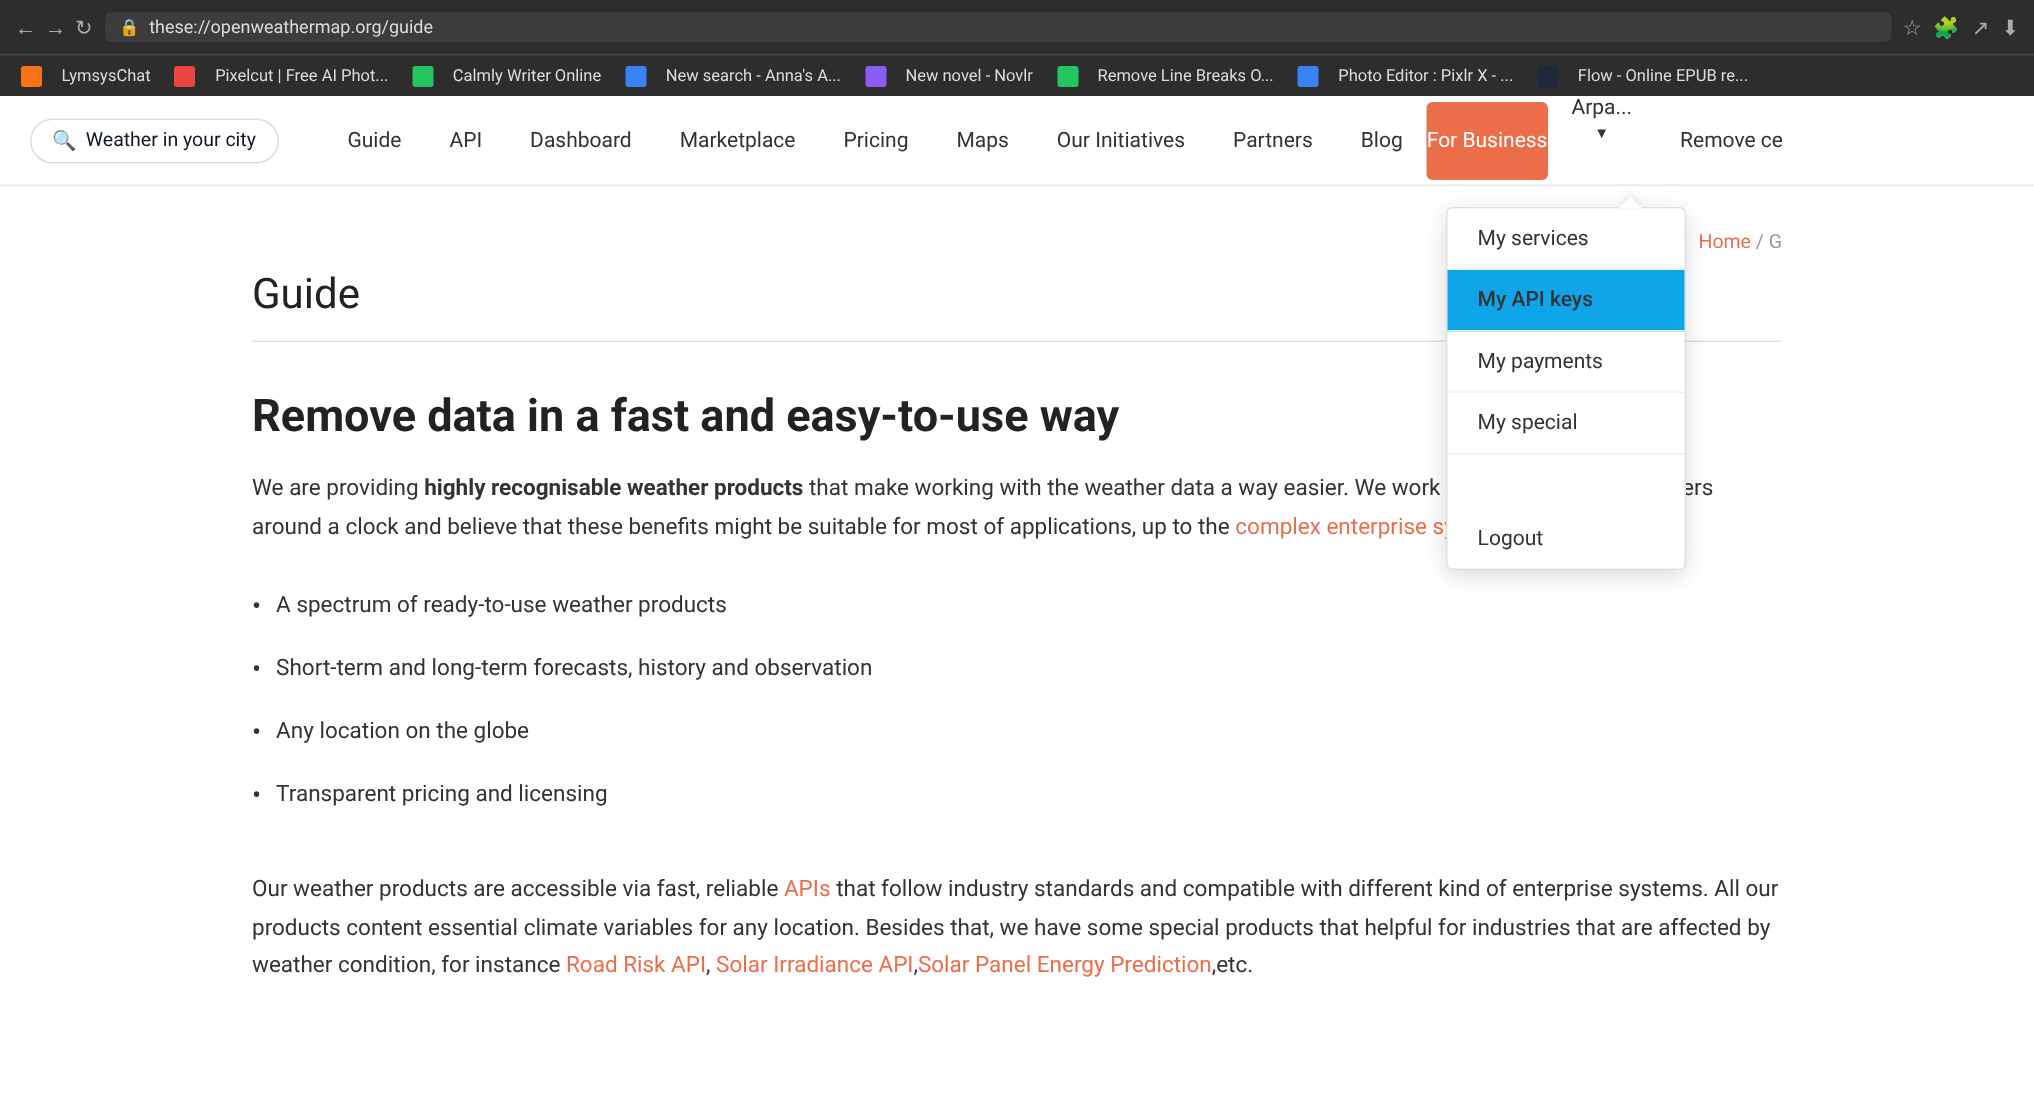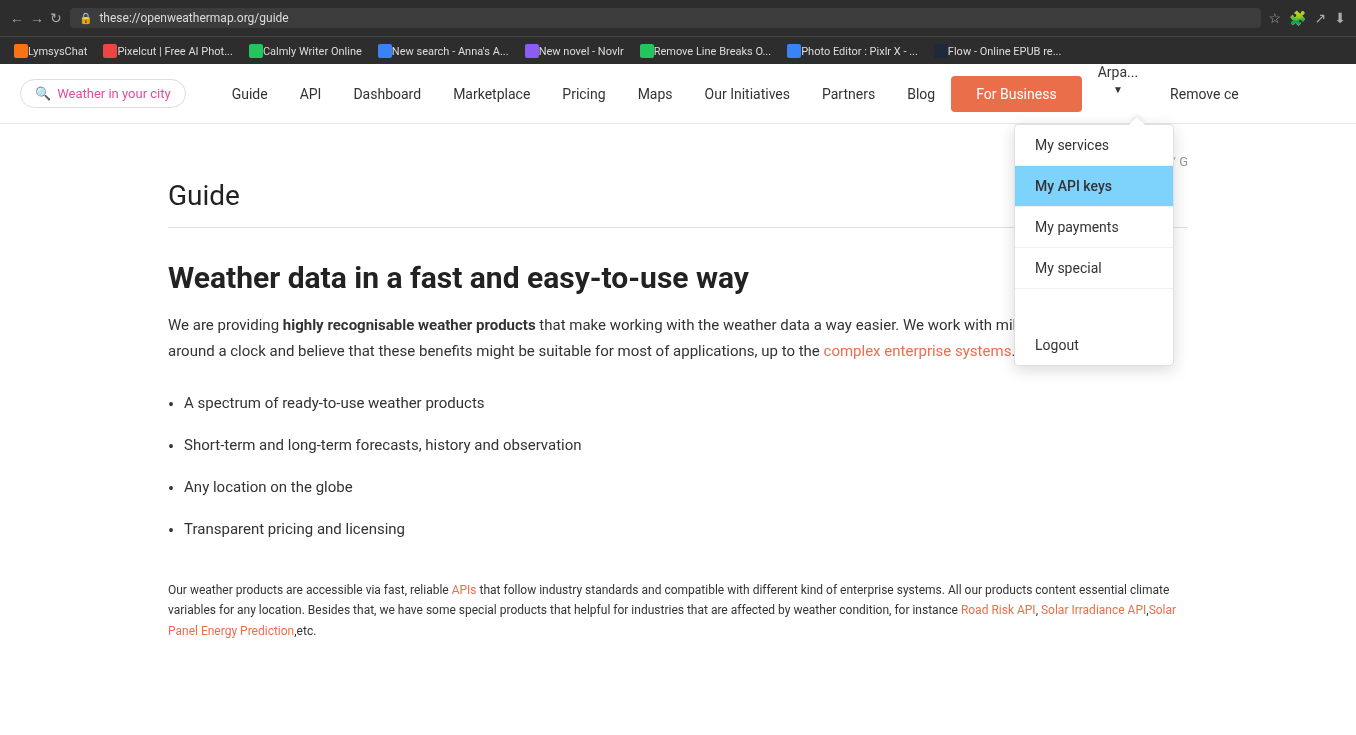--- a/index.html
+++ b/index.html
@@ -37,22 +37,22 @@
       border-top: 1px solid #444;
       padding: 3px 8px;
       display: flex;
       align-items: center;
       gap: 4px;
       height: 28px;
       overflow: hidden;
     }
     .bookmark-item {
       display: flex;
-      align-items: flex-end;
-      gap: 0;
+      align-items: center;
+      gap: 13px;
       padding: 2px 6px;
       border-radius: 3px;
       color: #ddd;
       font-size: 11px;
       white-space: nowrap;
       cursor: pointer;
     }
     .bookmark-favicon {
       width: 14px;
       height: 14px;
@@ -97,31 +97,31 @@
       font-size: 14px;
       color: #333;
       cursor: pointer;
       white-space: nowrap;
       text-decoration: none;
     }
     .nav-link.active-btn {
       background: #eb6e4b;
       color: #fff;
       border-radius: 4px;
-      height: 36px;
-      padding: 0 25px;
+      height: 52px;
+      padding: 0 0;
     }
     .nav-link-with-arrow { display: flex; align-items: center; gap: 4px; flex-direction: column; }
     .arrow-down { font-size: 10px; }
 
     
     .dropdown-container { position: relative; }
     .dropdown-menu {
       position: absolute;
-      top: 60px;
+      top: 74px;
       right: -20px;
       background: #fff;
       border: 1px solid #e0e0e0;
       border-radius: 4px;
       box-shadow: 0 4px 16px rgba(0,0,0,0.15);
       min-width: 160px;
       z-index: 1000;
     }
     .dropdown-arrow {
       position: absolute;
@@ -135,21 +135,21 @@
       filter: drop-shadow(0 -2px 2px rgba(0,0,0,0.1));
     }
     .dropdown-item {
       padding: 12px 20px;
       font-size: 14px;
       color: #333;
       cursor: pointer;
       border-bottom: 1px solid #f0f0f0;
     }
     .dropdown-item:last-child { border-bottom: none; margin-top: 36px; }
-    .dropdown-item.highlighted { background: #7dd3fc; font-weight: 500; }
+    .dropdown-item.highlighted { background: #0ea5e9; font-weight: 500; }
 
     
     .page-content {
       max-width: 1100px;
       margin: 0 auto;
       padding: 30px 40px;
     }
     .breadcrumb {
       text-align: right;
       font-size: 13px;
@@ -194,21 +194,21 @@
       gap: 10px;
       line-height: 1.5;
     }
     .bullet-list li::before {
       content: '•';
       color: #333;
       font-size: 18px;
       margin-top: -1px;
     }
     .bottom-text {
-      font-size: 12px;
+      font-size: 15px;
       line-height: 1.7;
       color: #333;
       margin-top: 28px;
     }
     .bottom-text a { color: #eb6e4b; text-decoration: none; }
   </style>
 </head>
 <body>
 
 <div class="browser-chrome">
@@ -260,21 +260,21 @@
   </div>
   <div class="bookmark-item">
     <span class="bookmark-favicon" style="background:#1e293b;"></span>
     <span>Flow - Online EPUB re...</span>
   </div>
 </div>
 
 <div class="navbar">
   <div class="nav-search">
     <span>🔍</span>
-    <span style="color:#ec4899;">Weather in your city</span>
+    <span style="color:#0f172a;">Weather in your city</span>
   </div>
   <div class="nav-links">
     <a class="nav-link">Guide</a>
     <a class="nav-link">API</a>
     <a class="nav-link">Dashboard</a>
     <a class="nav-link">Marketplace</a>
     <a class="nav-link">Pricing</a>
     <a class="nav-link">Maps</a>
     <a class="nav-link">Our Initiatives</a>
     <a class="nav-link">Partners</a>
@@ -300,21 +300,21 @@
 </div>
 
 <div class="page-content">
   <div class="breadcrumb">
     <a>Home</a>
     <span> / </span>
     <span>G</span>
   </div>
   <h1 class="page-title">Guide</h1>
 
-  <h2 class="hero-title">Weather data in a fast and easy-to-use way</h2>
+  <h2 class="hero-title">Remove data in a fast and easy-to-use way</h2>
 
   <p class="hero-description">
     <span>We are providing </span><strong>highly recognisable weather products</strong><span> that make working with the weather data a way easier. We work with millions of developers around a clock and believe that these benefits might be suitable for most of applications, up to the </span><a href="#" style="color:#eb6e4b;">complex enterprise systems</a><span>.</span>
   </p>
 
   <ul class="bullet-list">
     <li>
         <span>A spectrum of ready-to-use weather products</span>
       </li>
     <li>

